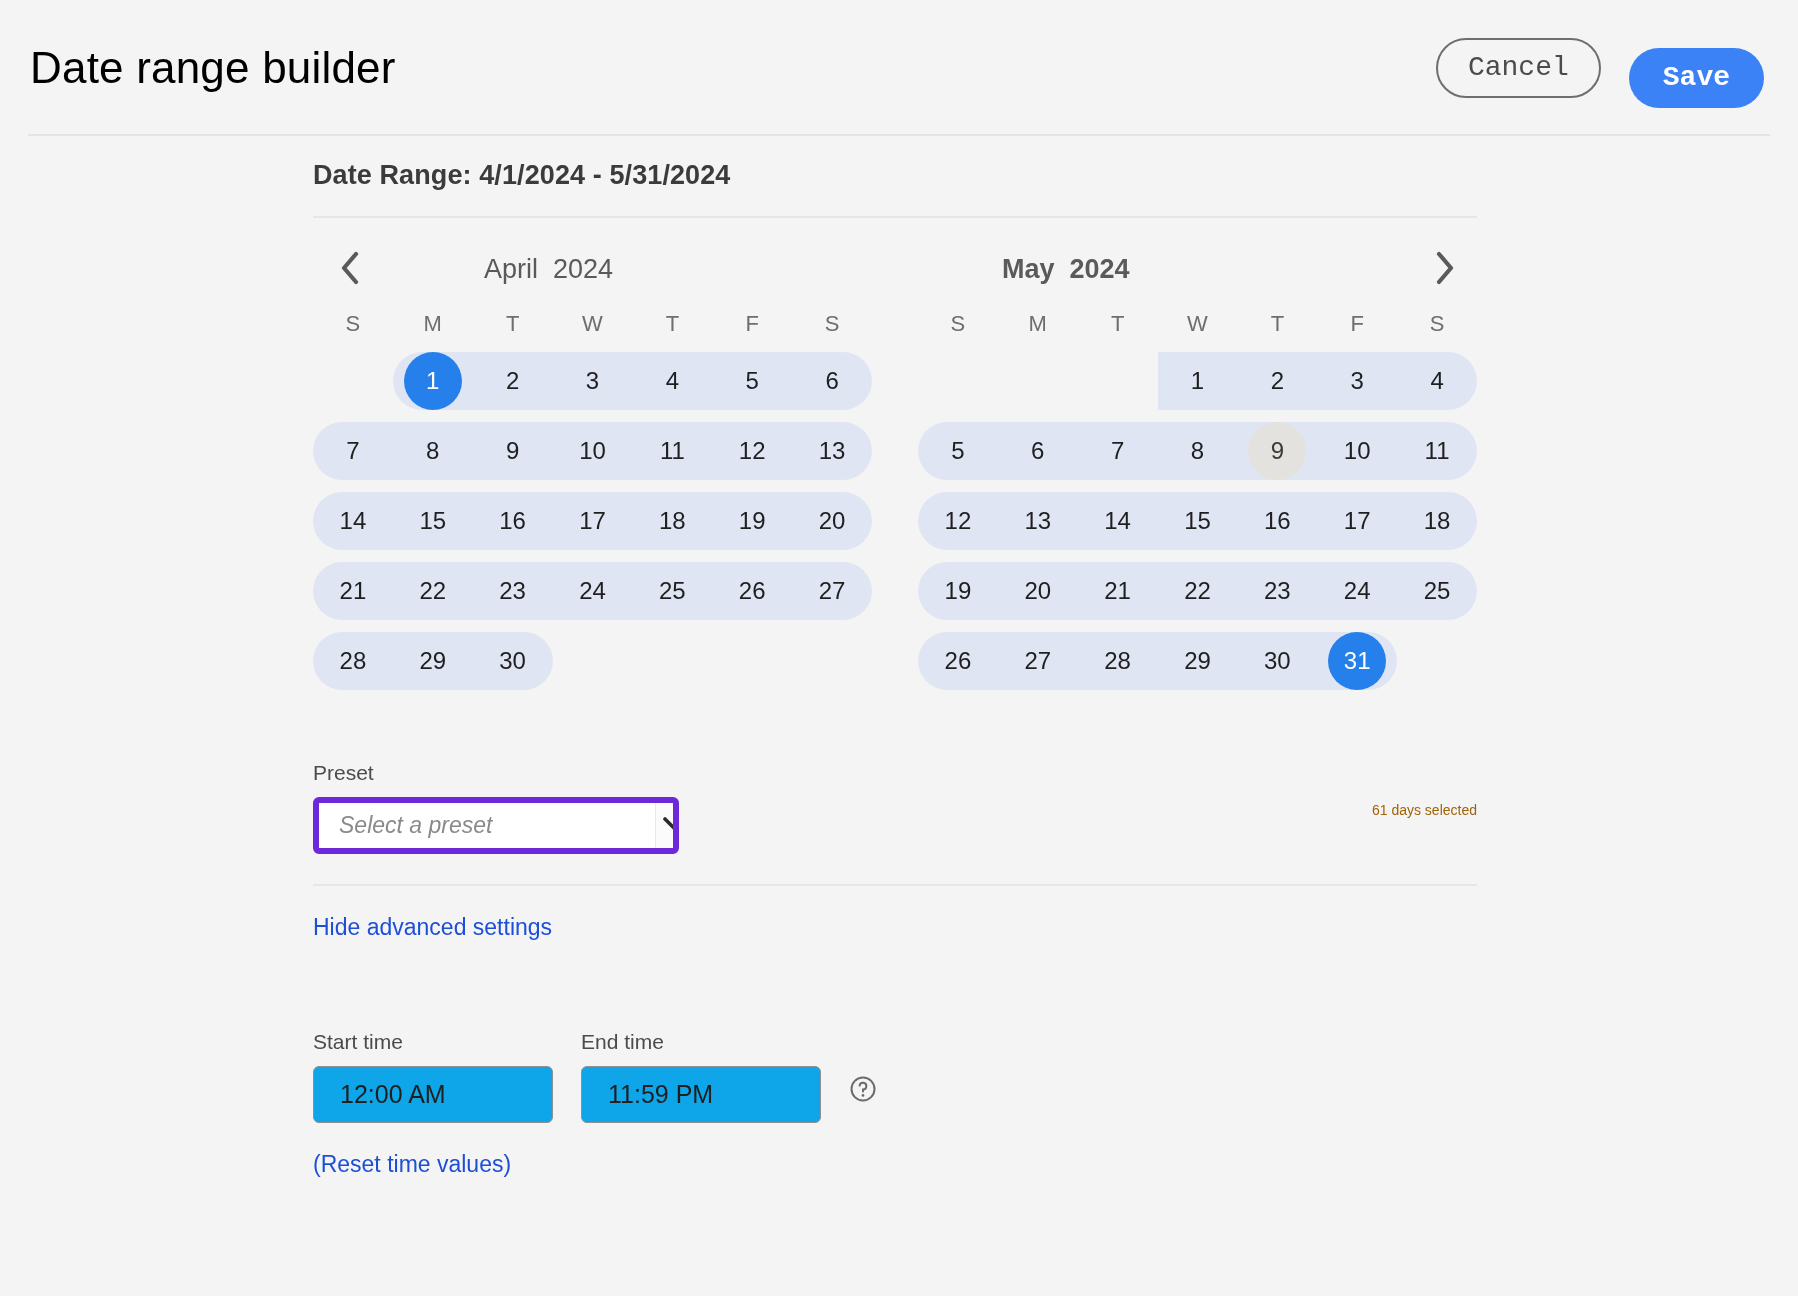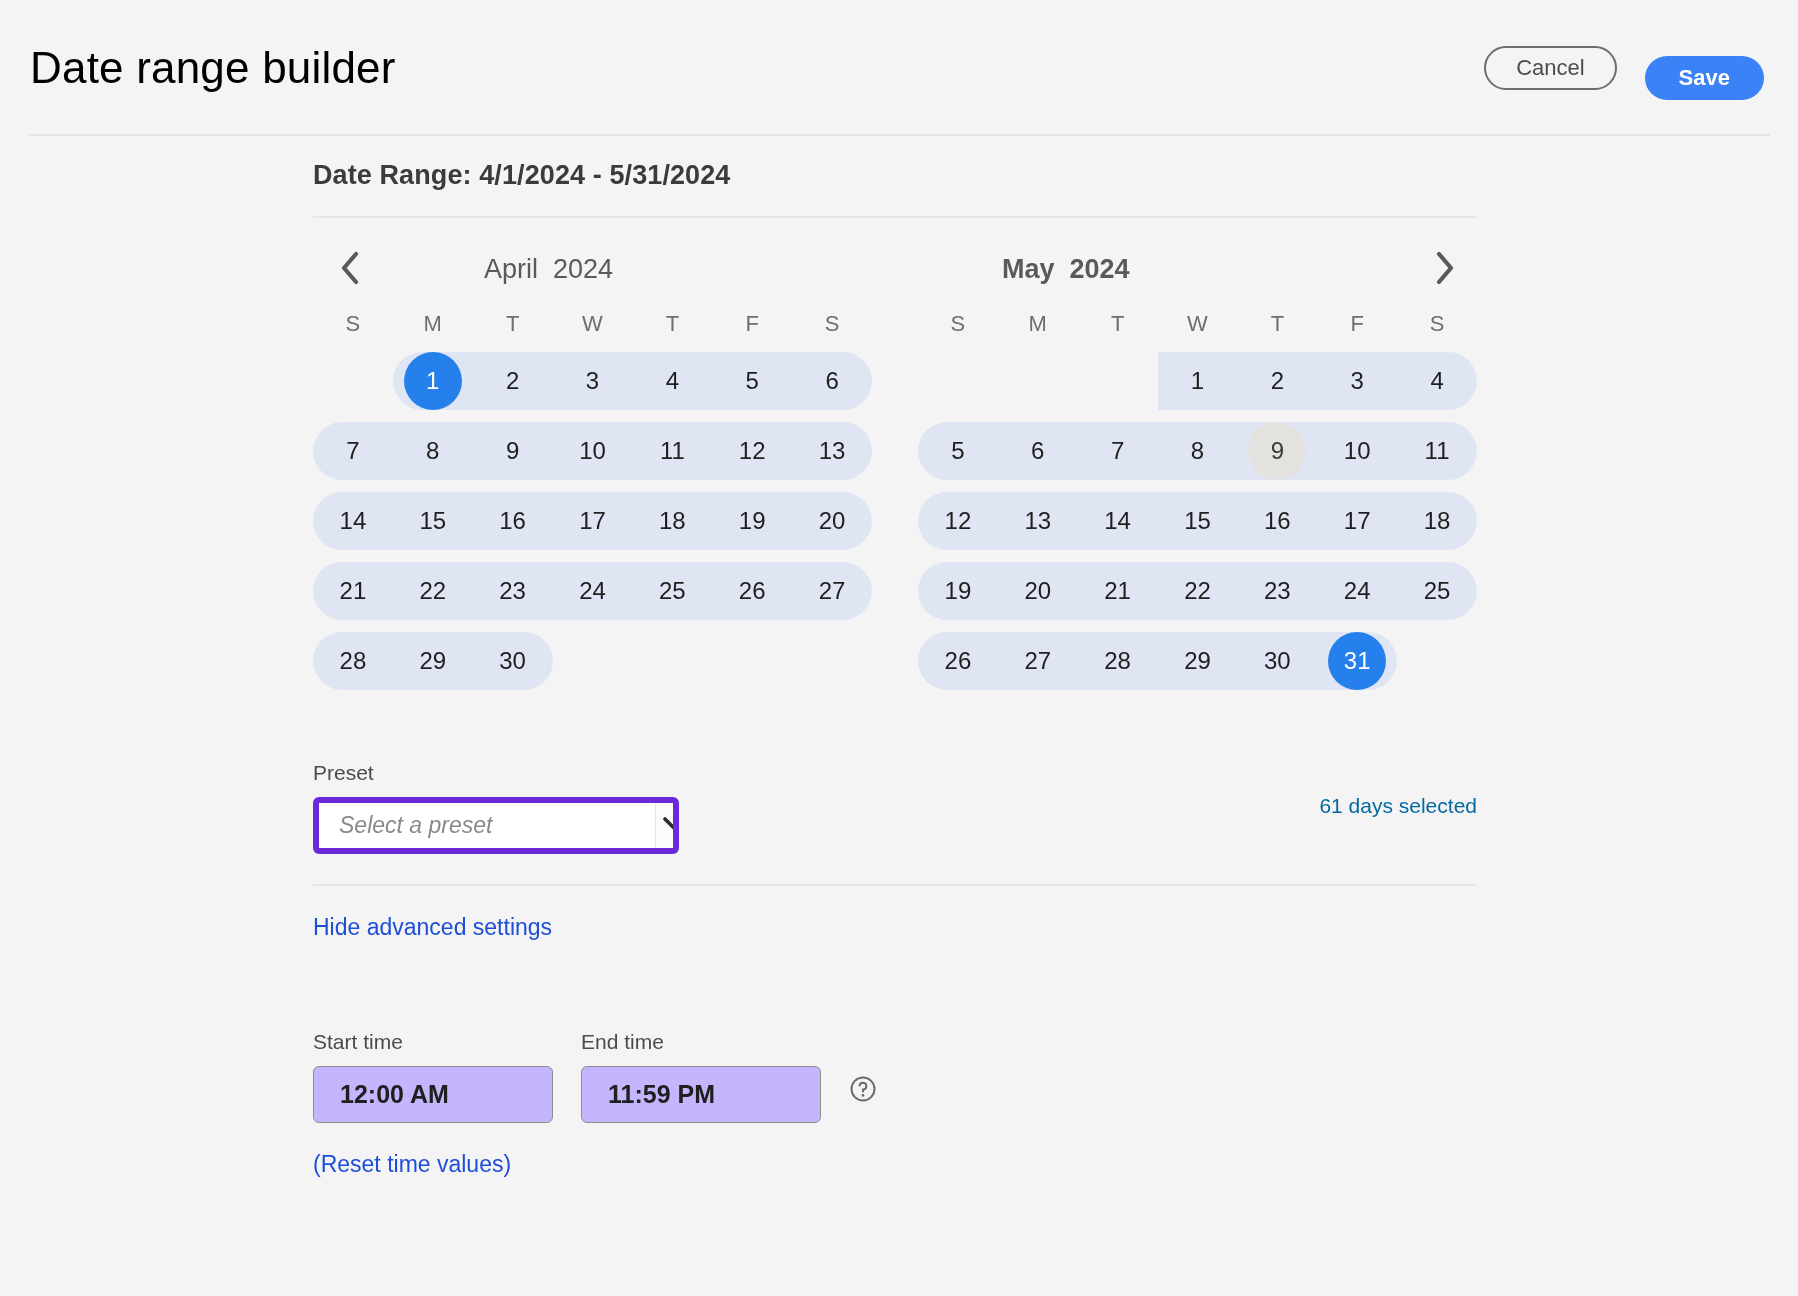--- a/index.html
+++ b/index.html
@@ -34,26 +34,26 @@
     line-height: 1;
   }
   #header-actions {
     display: flex;
     align-items: center;
     gap: 28px;
   }
   .btn {
     border: none;
     cursor: pointer;
-    font-family: Liberation Sans, sans-serif;
-    font-size: 22px;
+    font-family: Liberation Mono, monospace;
+    font-size: 28px;
     line-height: 1;
     border-radius: 999px;
     padding: 0 30px;
-    height: 44px;
+    height: 60px;
     display: inline-flex;
     align-items: center;
     justify-content: center;
     white-space: nowrap;
   }
   .btn-secondary {
     background: transparent;
     color: #4b4b4b;
     border: 2px solid #6e6e6e;
   }
@@ -233,22 +233,22 @@
     width: 73px;
     border: none;
     border-left: 1px solid #e8e8e8;
     background: #fbfbfb;
     display: flex;
     align-items: center;
     justify-content: center;
     cursor: pointer;
   }
   #days-selected {
-    font-size: 21px;
-    color: #0369a1;
+    font-size: 14px;
+    color: #a16207;
     padding-bottom: 36px;
   }
 
   
   .link {
     color: #1d4ed8;
     font-size: 23px;
     cursor: pointer;
     text-decoration: none;
     display: inline-block;
@@ -271,27 +271,26 @@
   .time-label {
     font-size: 21px;
     color: #4b4b4b;
     margin-bottom: 12px;
   }
   .time-input {
     width: 240px;
     height: 57px;
     border: 1px solid #8f8f8f;
     border-radius: 6px;
-    background: #c4b5fd;
+    background: #0ea5e9;
     font-family: "Liberation Sans", sans-serif;
     font-size: 25px;
     color: #1f1f1f;
     padding: 0 26px;
     outline: none;
-    font-weight: bold;
   }
   #help-icon-wrap {
     padding-bottom: 16px;
     display: flex;
     align-items: center;
     cursor: pointer;
   }
   #reset-wrap { margin-top: 28px; }
 </style>
 </head>

